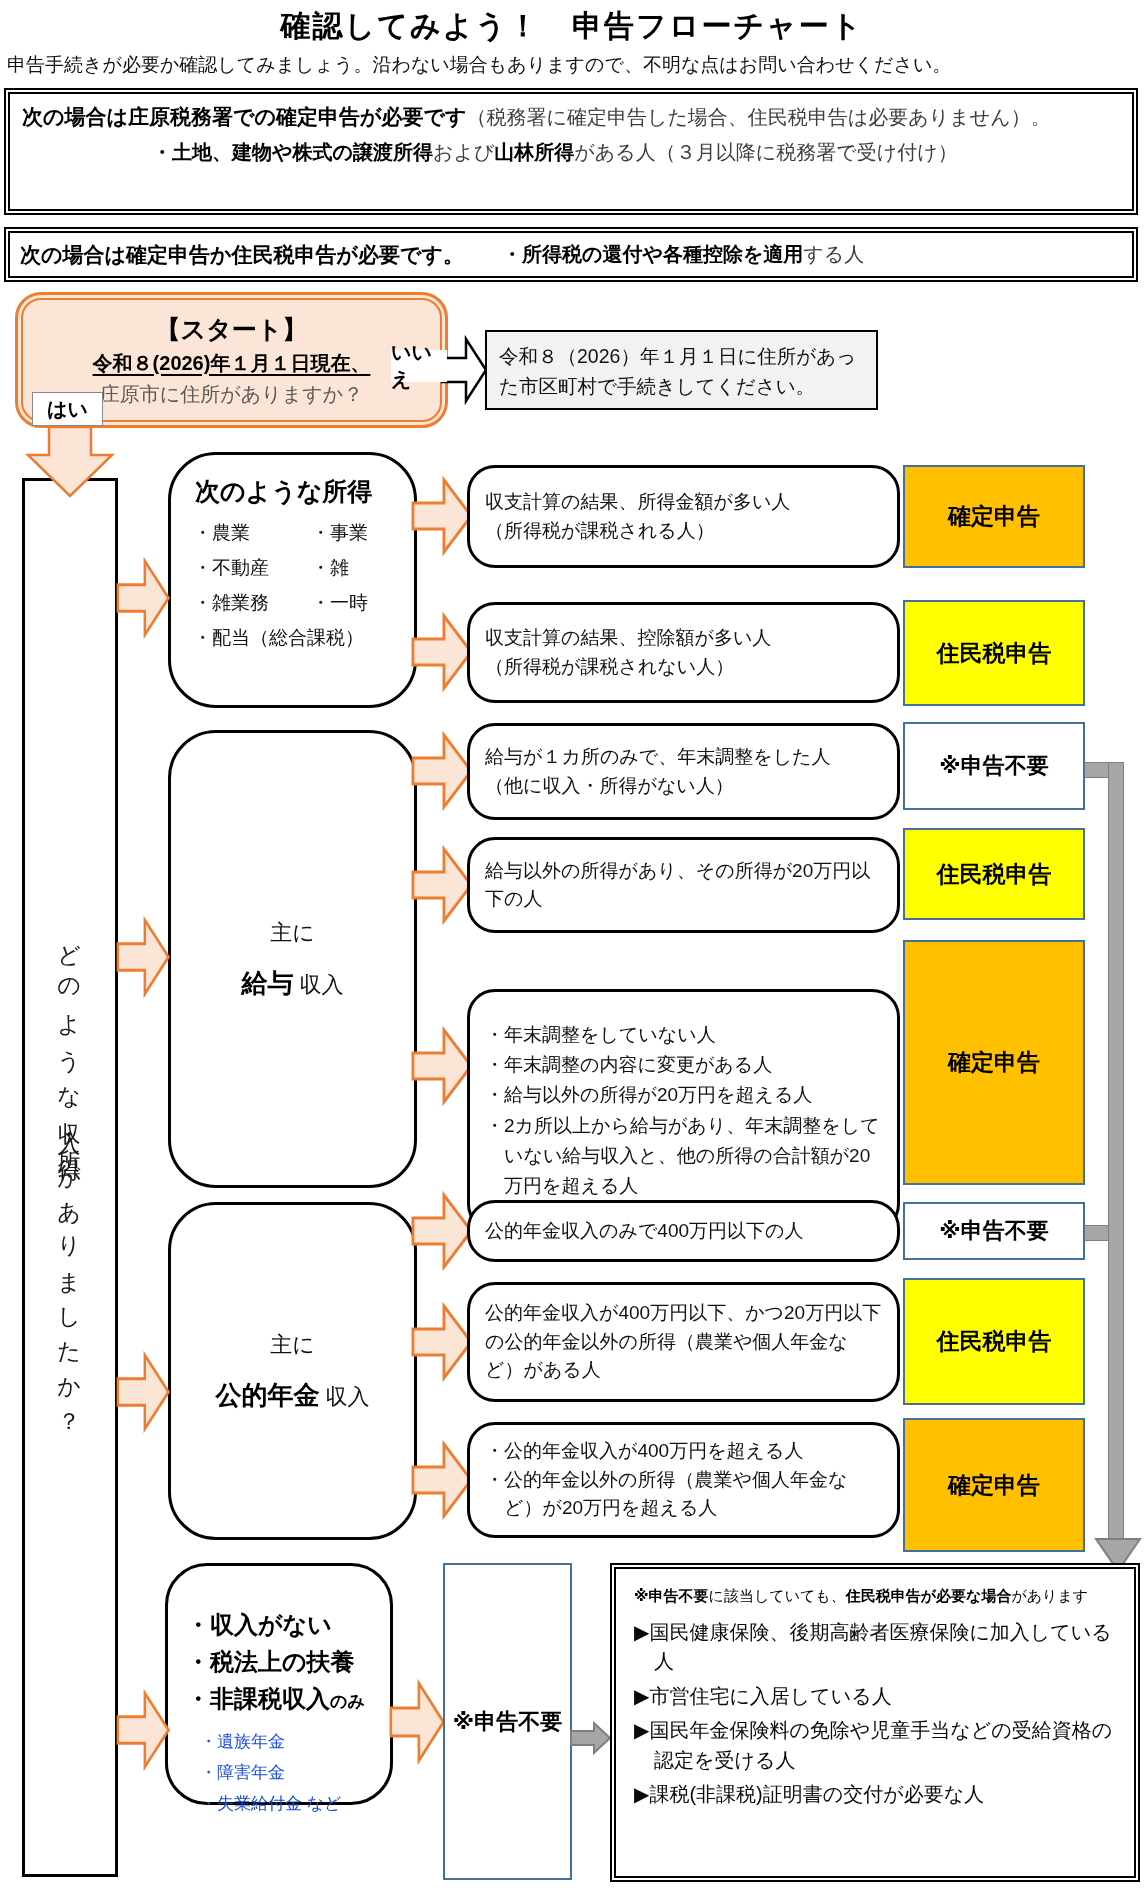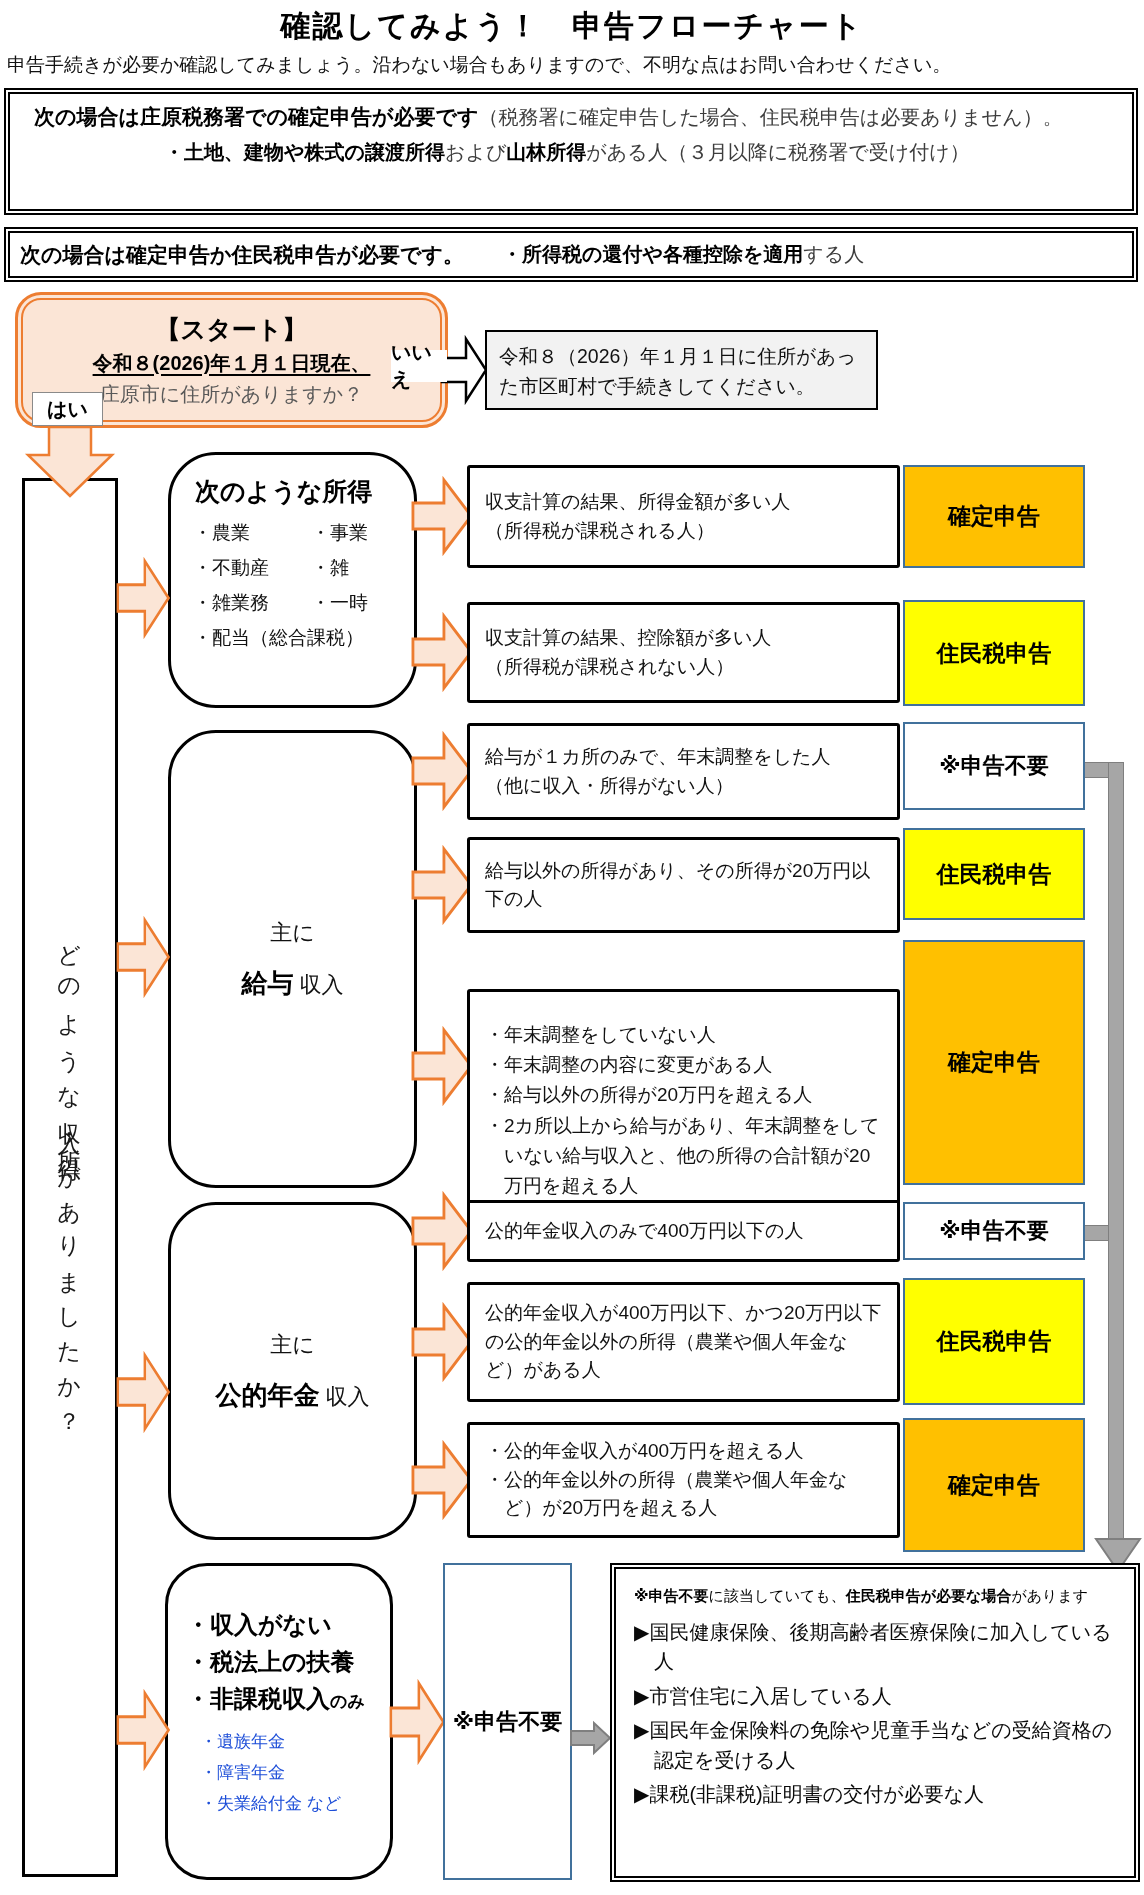--- a/index.html
+++ b/index.html
@@ -35,21 +35,21 @@
   .vq { writing-mode:vertical-rl; font-size:23px; letter-spacing:9px; color:#1a1a1a; }
 
   .secbox { position:absolute; left:168px; width:249px; border:3px solid #000; border-radius:48px; background:#fff; }
   .sec-title { font-size:25px; font-weight:bold; padding:20px 0 12px 24px; }
   .inc-grid { display:grid; grid-template-columns:118px 1fr; row-gap:9px; font-size:19px; color:#111; padding-left:22px; }
   .inc-wide { grid-column:1 / 3; }
   .sec-center { position:absolute; inset:0; display:flex; flex-direction:column;
                 align-items:center; justify-content:center; gap:18px; font-size:22px; color:#111; }
   .sec-main b { font-size:26px; color:#000; }
 
-  .desc { position:absolute; left:467px; width:433px; border:3px solid #000; border-radius:3px;
+  .desc { position:absolute; left:467px; width:433px; border:3px solid #000; border-radius:28px;
           background:#fff; display:flex; flex-direction:column; justify-content:center;
           padding:4px 15px; font-size:19px; line-height:1.5; color:#111; }
   .hang { padding-left:1em; text-indent:-1em; }
 
   .lbl { position:absolute; left:903px; width:182px; border:2px solid #41719C;
          display:flex; align-items:center; justify-content:center; font-weight:bold; font-size:23px; color:#000; }
   .lbl-orange { background:#FFC000; }
   .lbl-yellow { background:#FFFF00; }
   .lbl-white  { background:#fff; font-size:22px; }
 
@@ -72,21 +72,21 @@
   svg.arrow { position:absolute; overflow:visible; }
 </style>
 </head>
 <body>
 
 <div class="canvas">
 
   <div class="title">確認してみよう！　申告フローチャート</div>
   <div class="subtitle">申告手続きが必要か確認してみましょう。沿わない場合もありますので、不明な点はお問い合わせください。</div>
 
-  <div class="dbox" style="left:4px;top:88px;width:1134px;height:127px;padding:5px 24px;">
+  <div class="dbox" style="left:4px;top:88px;width:1134px;height:127px;padding:5px 12px;">
     <div class="n-line">
       <span class="n-head-b">次の場合は庄原税務署での確定申告が必要です</span><span class="n-norm">（税務署に確定申告した場合、住民税申告は必要ありません）。</span>
     </div>
     <div class="n-line" style="padding-left:130px;">
       <span class="b">・土地、建物や株式の譲渡所得</span><span class="n-norm">および</span><span class="b">山林所得</span><span class="n-norm">がある人（３月以降に税務署で受け付け）</span>
     </div>
   </div>
 
   <div class="dbox" style="left:4px;top:227px;width:1134px;height:55px;display:flex;align-items:center;padding:0 10px;text-align:right;">
     <span class="n-head-b">次の場合は確定申告か住民税申告が必要です。</span>
@@ -142,21 +142,21 @@
     </div>
   </div>
 
   <div class="secbox" style="top:1202px;height:338px;">
     <div class="sec-center">
       <span>主に</span>
       <span class="sec-main"><b>公的年金</b> <span>収入</span></span>
     </div>
   </div>
 
-  <div class="secbox" style="left:165px;top:1563px;width:228px;height:317px;border-radius:42px;">
+  <div class="secbox" style="left:165px;top:1563px;width:228px;height:242px;border-radius:42px;">
     <div class="s4-content">
       <div class="s4-bold">・収入がない</div>
       <div class="s4-bold">・税法上の扶養</div>
       <div class="s4-bold"><span>・非課税収入</span><span class="s4-small">のみ</span></div>
       <div class="s4-sub" style="margin-top:8px;">
         <div>・遺族年金</div>
         <div>・障害年金</div>
         <div>・失業給付金 など</div>
       </div>
     </div>

